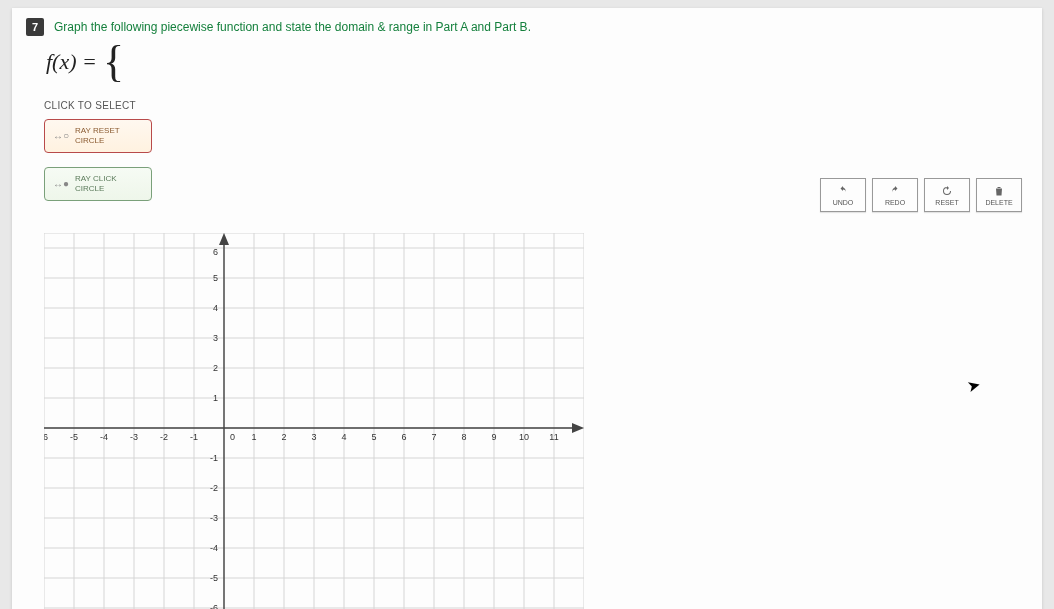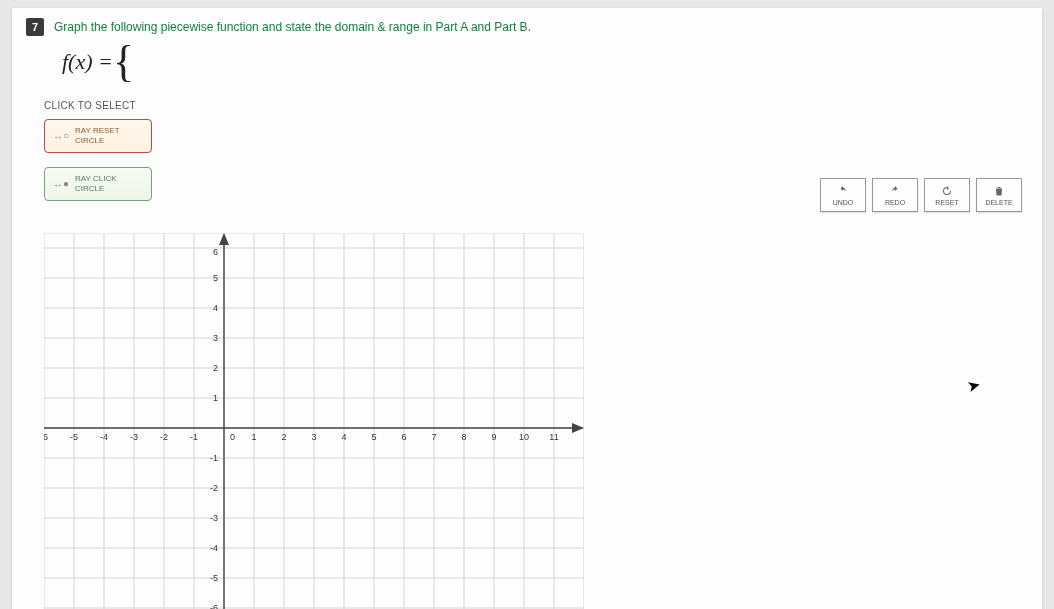--- a/index.html
+++ b/index.html
@@ -23,22 +23,22 @@
   .q-num {
     background: #3a3a3a; color: #fff; font-size: 11px; font-weight: bold;
     width: 18px; height: 18px; display: flex; align-items: center; justify-content: center;
     border-radius: 2px;
   }
   .q-text { font-size: 12px; color: #15803d; line-height: 1.5; }
   .formula {
     font-family: "Times New Roman", serif;
     font-size: 22px;
     color: #222;
-    margin: 6px 20px 18px 36px;
-    display: flex; align-items: center; 
+    margin: 6px 20px 18px 20px;
+    display: flex; align-items: center; gap: 6px;
   }
   .brace { font-size: 44px; line-height: 0.9; font-weight: 100; }
   .cases { display: inline-block; }
   .case-row { display: flex; gap: 18px; line-height: 1.3; }
   .case-row .expr { min-width: 68px; }
   .case-row .cond { font-style: italic; }
   .part-label { font-size: 12px; font-weight: bold; color: #333; margin: 24px 0 10px 4px; }
   
   .toolbar {
     position: absolute; right: 20px; top: 170px;

